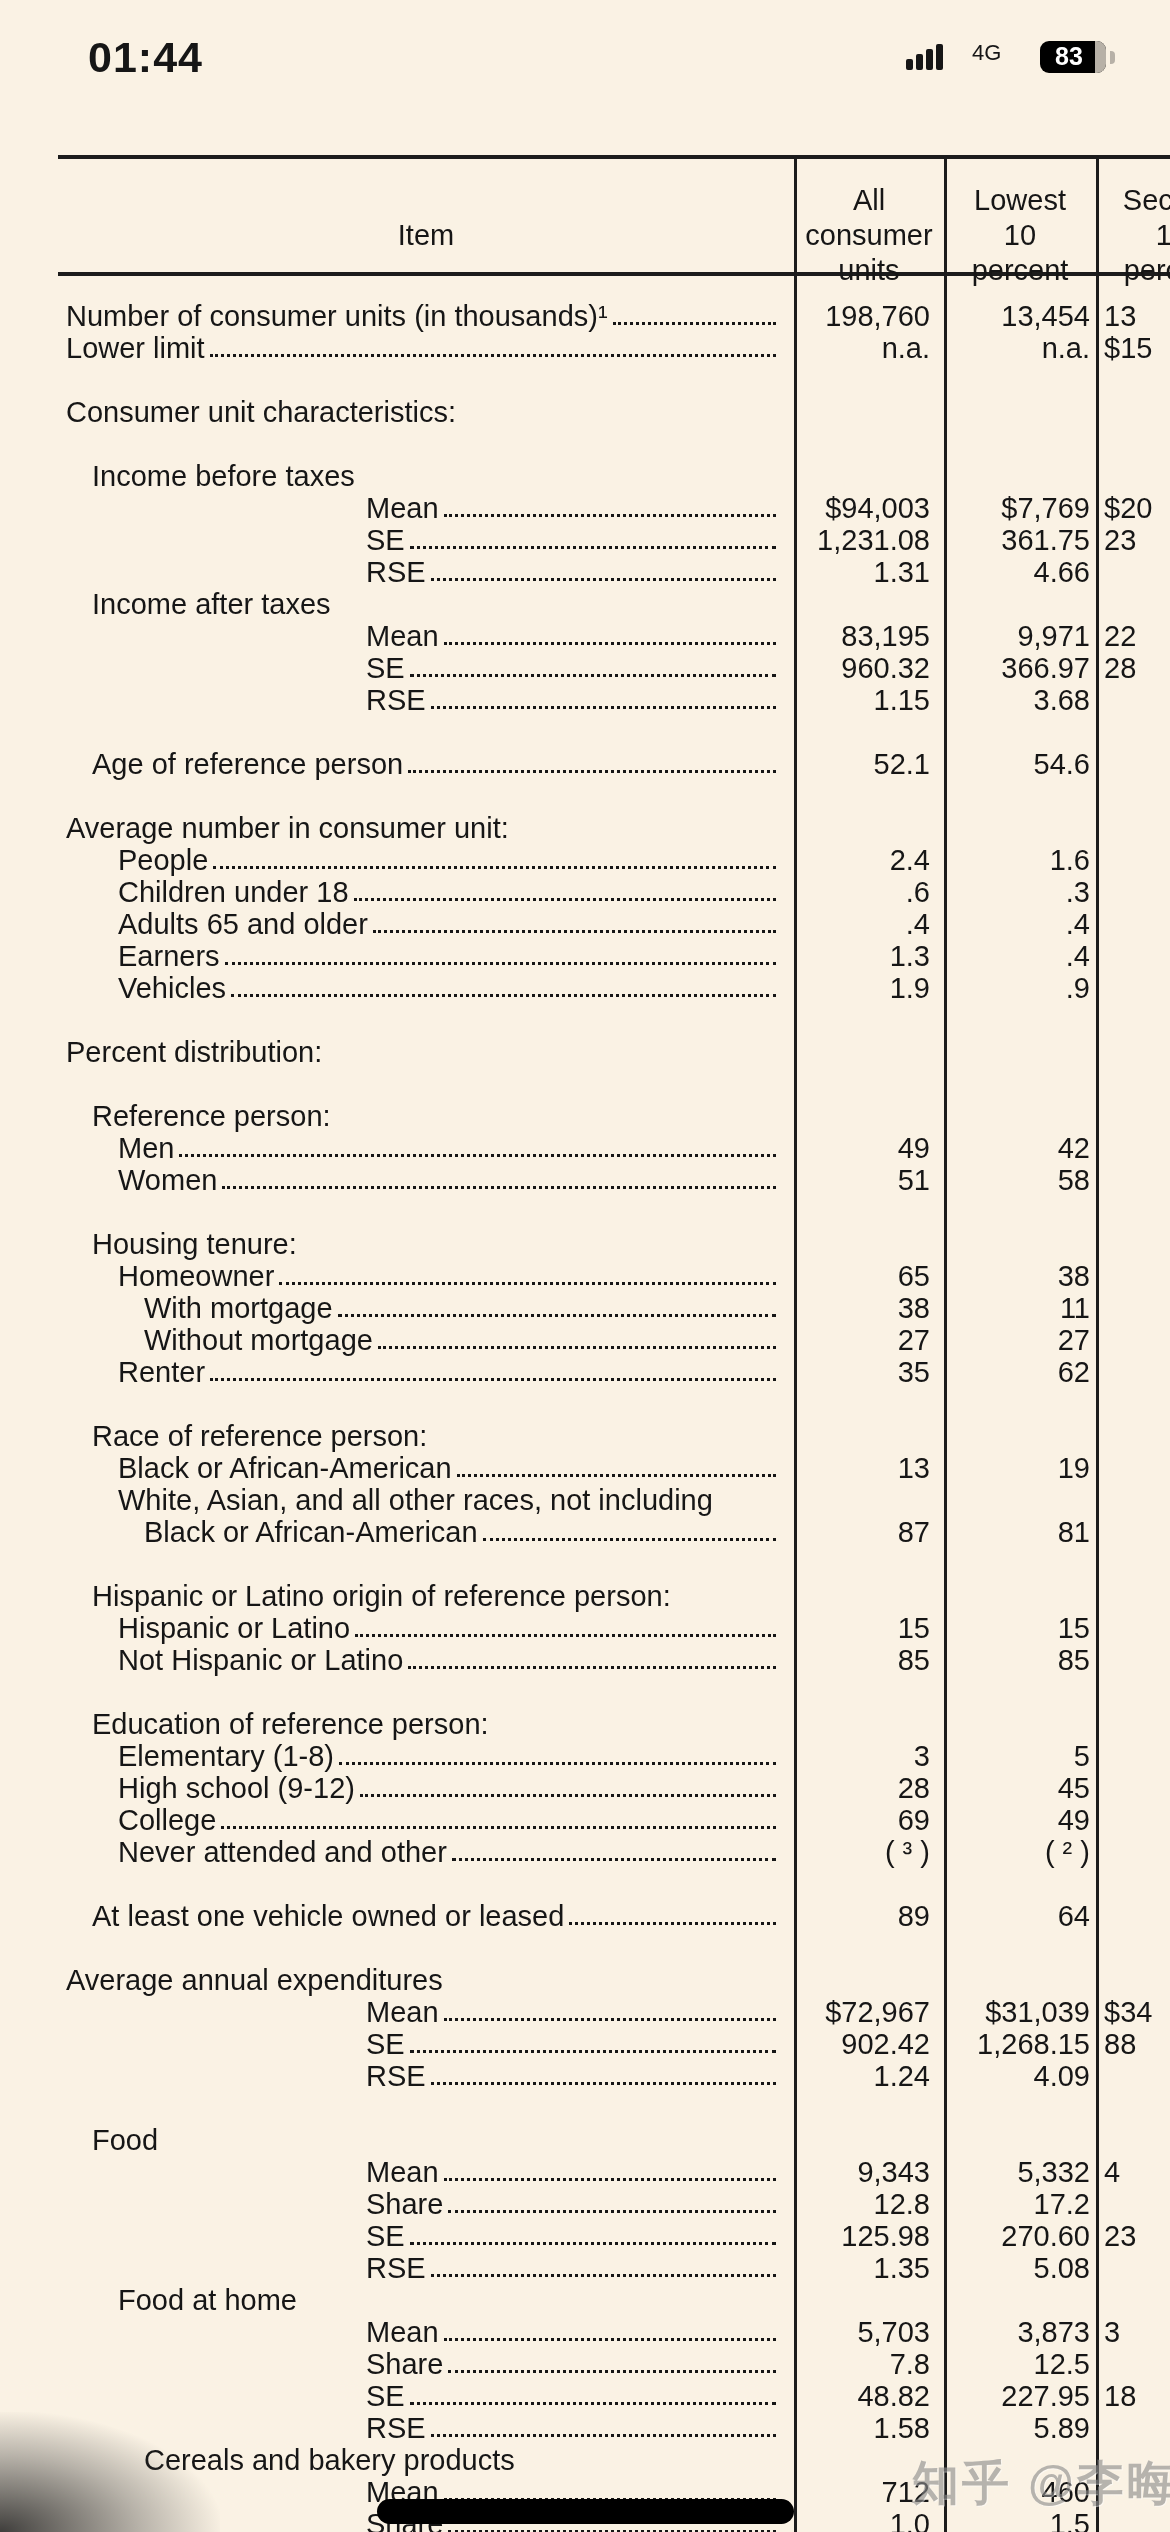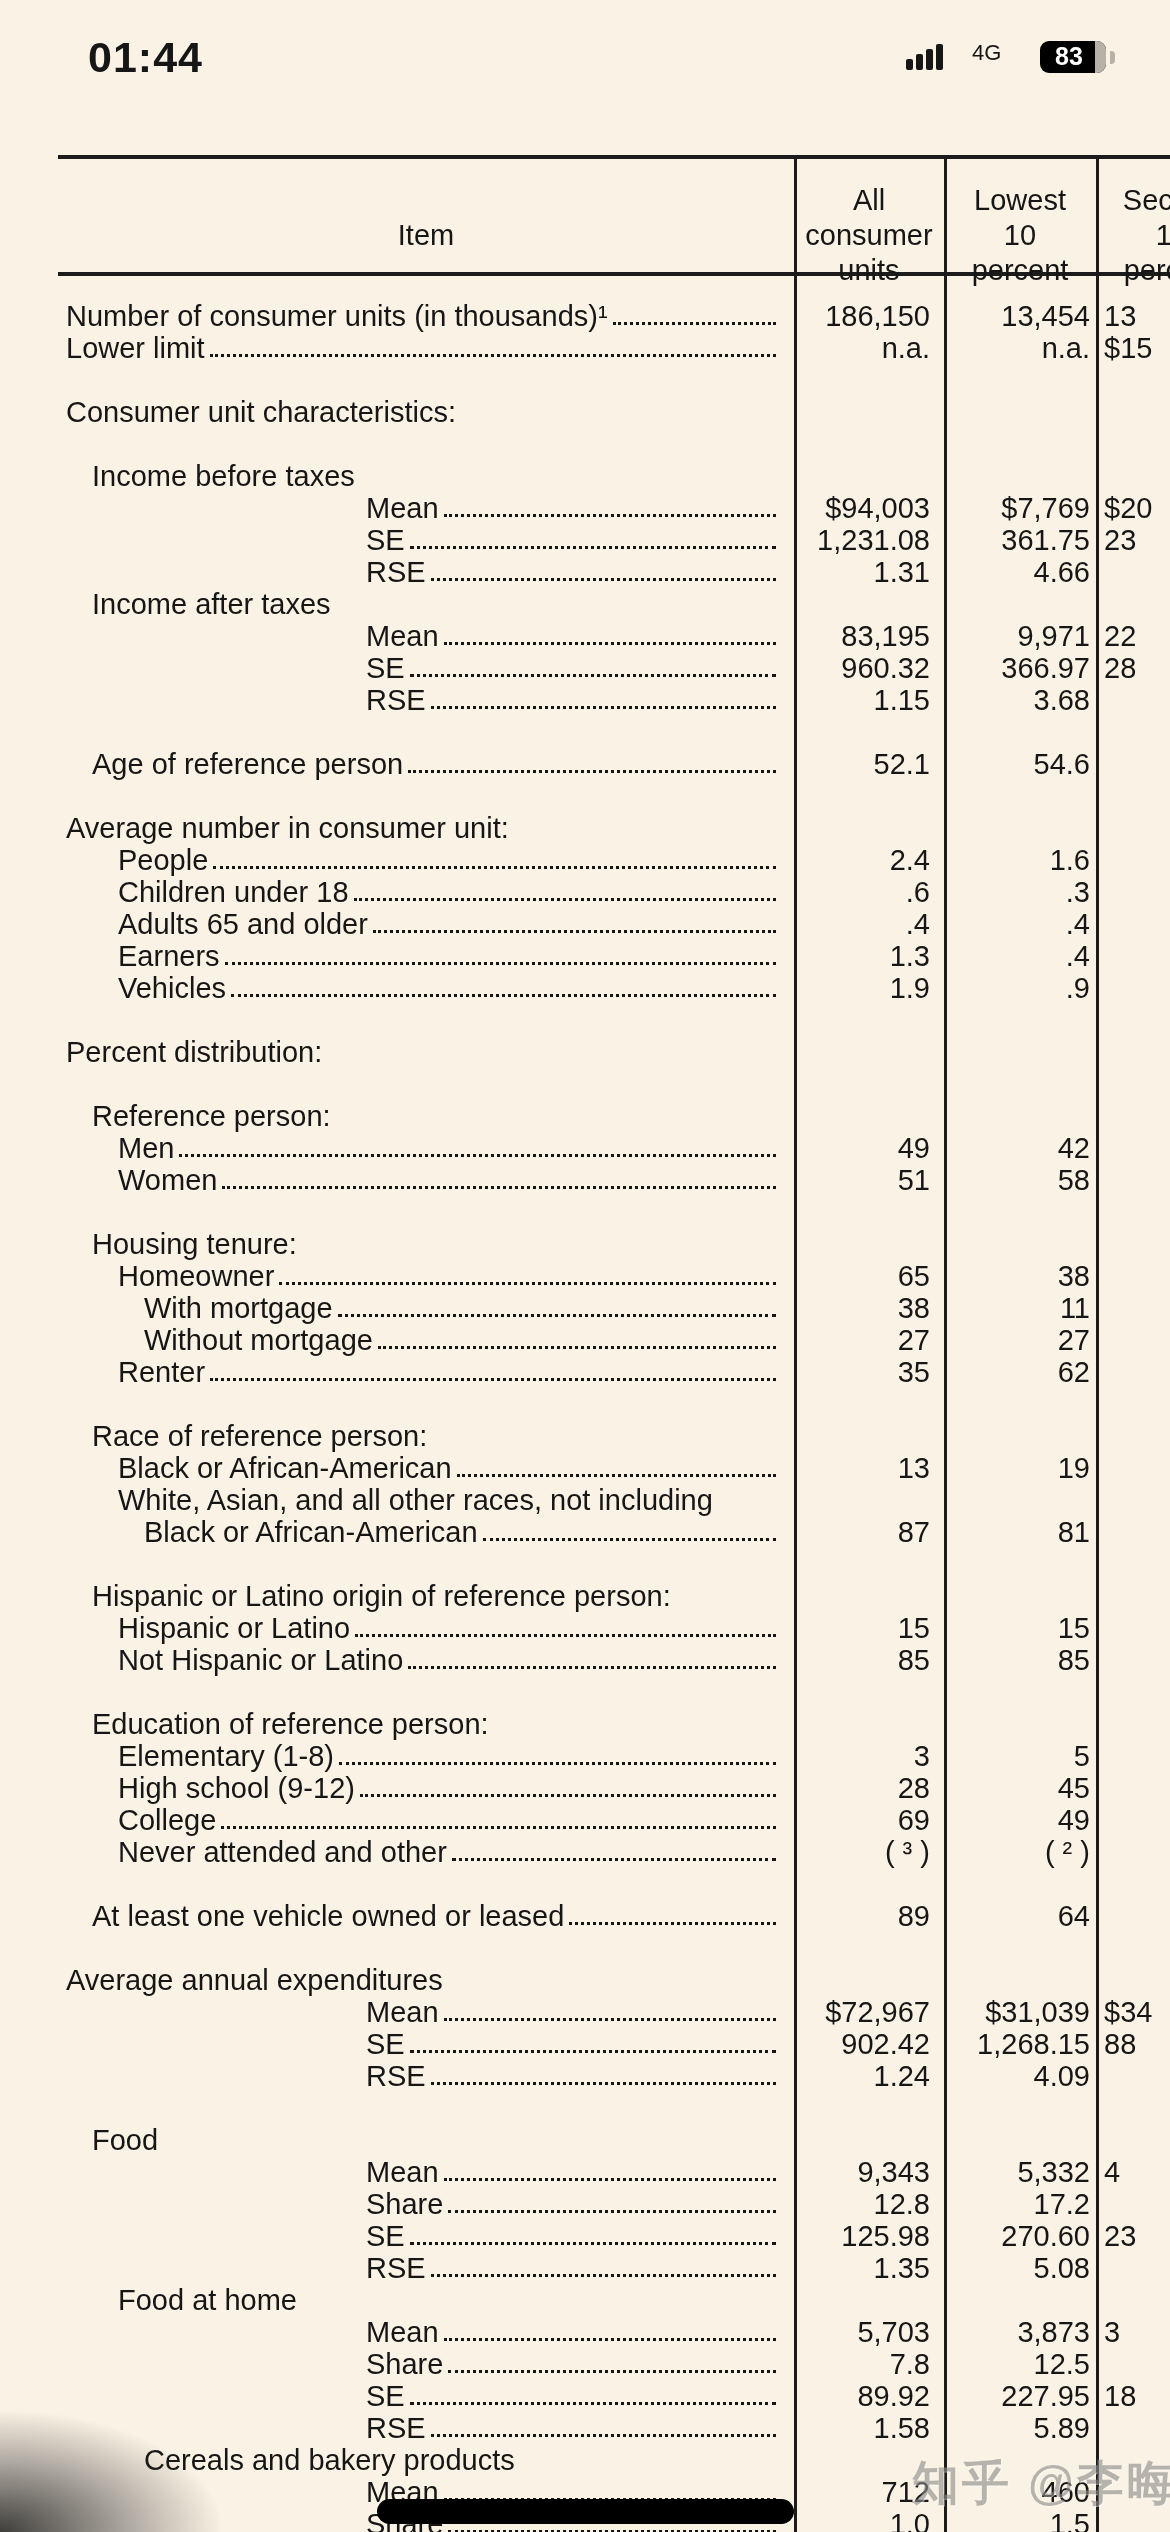--- a/index.html
+++ b/index.html
@@ -107,21 +107,21 @@
         <div>percent</div>
       </div>
   </div>
 
   <div class="tbody">
       <div class="row">
         <div class="cell item ind0">
           <span class="lab">Number of consumer units (in thousands)¹</span>
           <span class="leader"></span>
         </div>
-        <div class="cell v1">186,150</div>
+        <div class="cell v1">198,760</div>
         <div class="cell v2">13,454</div>
         <div class="cell v3">13</div>
       </div>
       <div class="row">
         <div class="cell item ind0">
           <span class="lab">Lower limit</span>
           <span class="leader"></span>
         </div>
         <div class="cell v1">n.a.</div>
         <div class="cell v2">n.a.</div>
@@ -532,21 +532,21 @@
         </div>
         <div class="cell v1">7.8</div>
         <div class="cell v2">12.5</div>
         <div class="cell v3"></div>
       </div>
       <div class="row">
         <div class="cell item ind4">
           <span class="lab">SE</span>
           <span class="leader"></span>
         </div>
-        <div class="cell v1">89.92</div>
+        <div class="cell v1">48.82</div>
         <div class="cell v2">227.95</div>
         <div class="cell v3">18</div>
       </div>
       <div class="row">
         <div class="cell item ind4">
           <span class="lab">RSE</span>
           <span class="leader"></span>
         </div>
         <div class="cell v1">1.58</div>
         <div class="cell v2">5.89</div>

